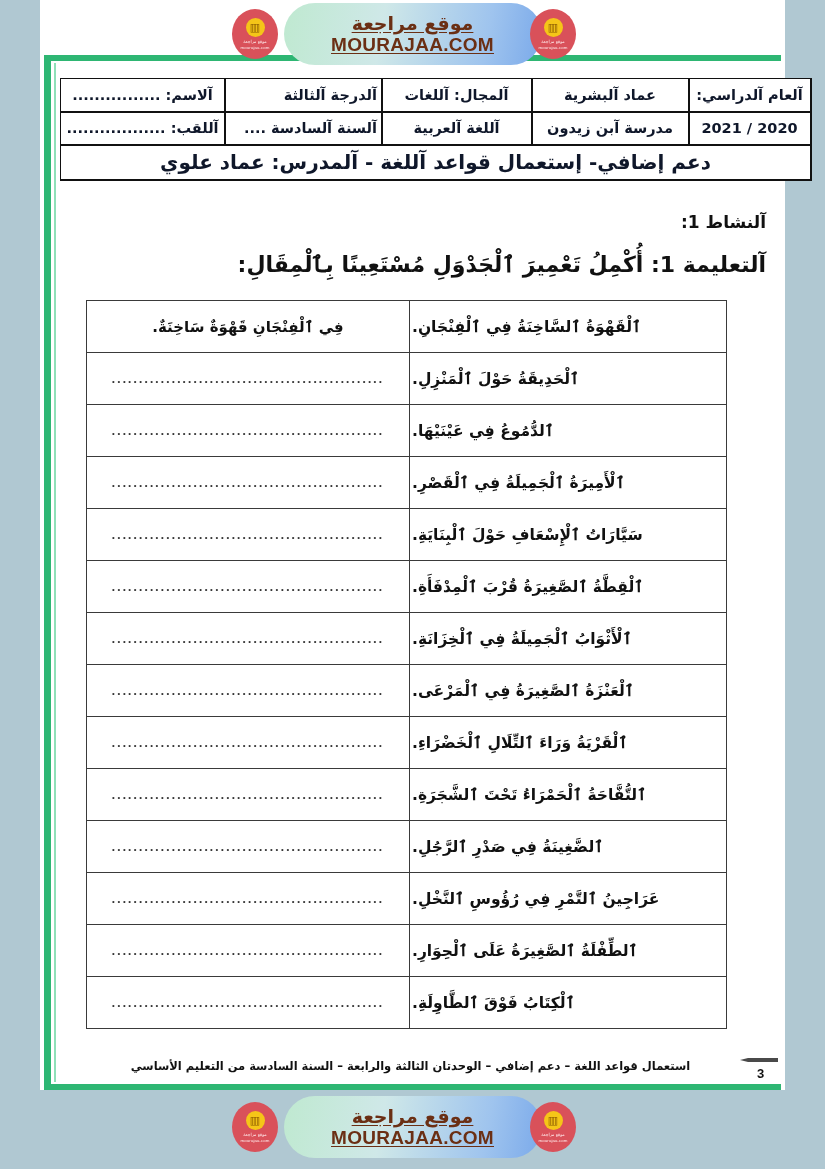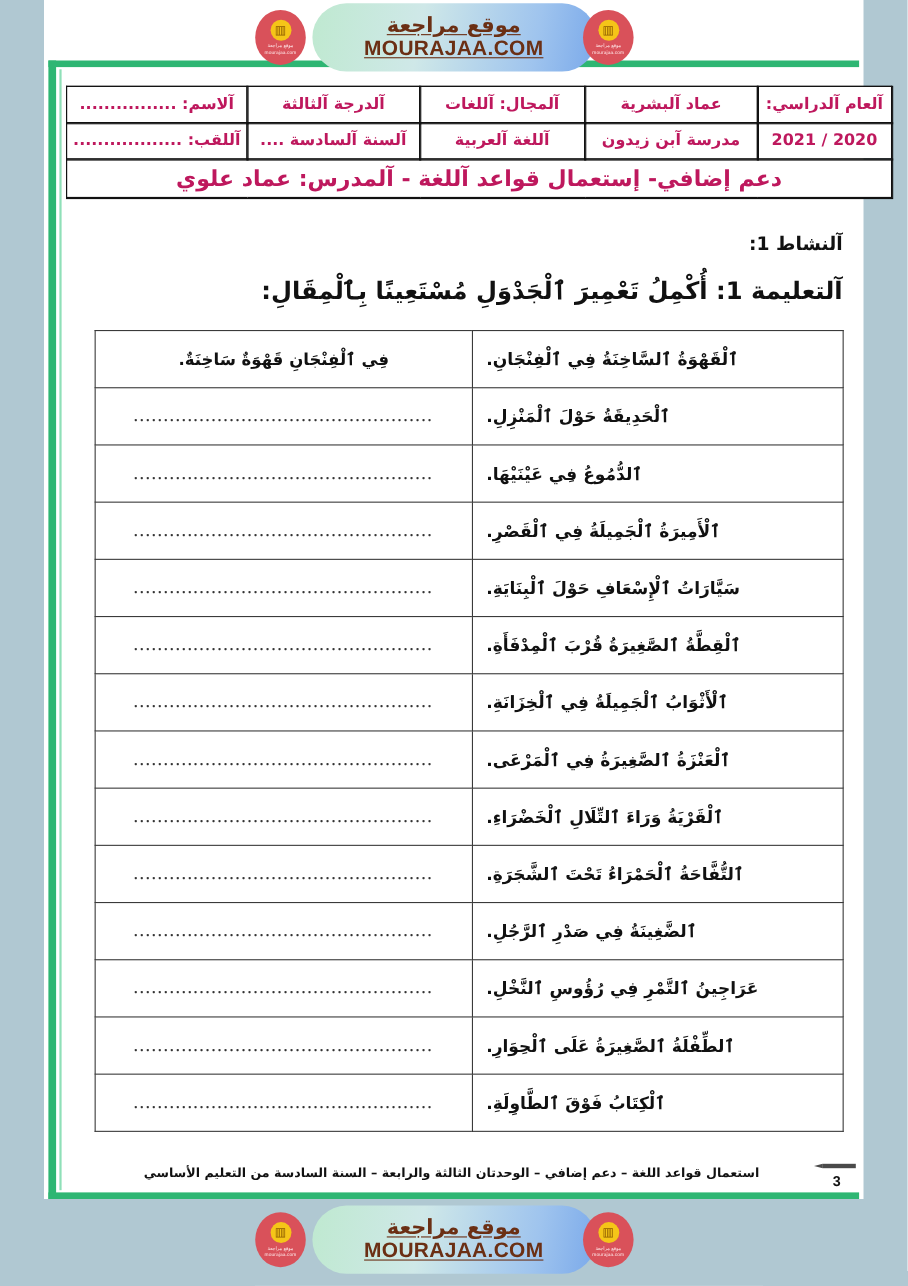--- a/index.html
+++ b/index.html
@@ -141,32 +141,32 @@
     table-layout: fixed;
     direction: rtl;
   }
   .info-table td {
     border: 1px solid #111;
     outline: 1px solid #111;
     height: 32px;
     text-align: center;
     vertical-align: middle;
     font-size: 14.5px;
-    color: #be185d;
+    color: #0f172a;
     font-family: "DejaVu Sans", sans-serif;
     font-weight: bold;
     padding: 0 4px;
     background: #fff;
     white-space: nowrap;
     overflow: hidden;
   }
   .info-table td.w-year  { width: 113px; }
   .info-table td.w-dir   { width: 148px; }
   .info-table td.w-field { width: 141px; }
-  .info-table td.w-grade { width: 148px; }
+  .info-table td.w-grade { width: 148px; text-align: right; }
   .info-table td.w-name  { width: 155px; }
   .info-table .label-dots {
     font-weight: bold;
   }
   .info-table td.subject {
     height: 34px;
     font-size: 20px;
   }
 
   
@@ -196,21 +196,21 @@
     left: 86px;
     top: 300px;
     width: 630px;
     border-collapse: collapse;
     table-layout: fixed;
     direction: rtl;
   }
   .main-table td {
     border: 1px solid #3a3a3a;
     height: 51px;
-    padding: 0 12px;
+    padding: 0 2px;
     vertical-align: middle;
     background: #fff;
     overflow: hidden;
   }
   .main-table td.col-sentence {
     width: 312px;
     text-align: left;
     font-family: "DejaVu Sans", sans-serif;
     font-size: 15.5px;
     font-weight: bold;

